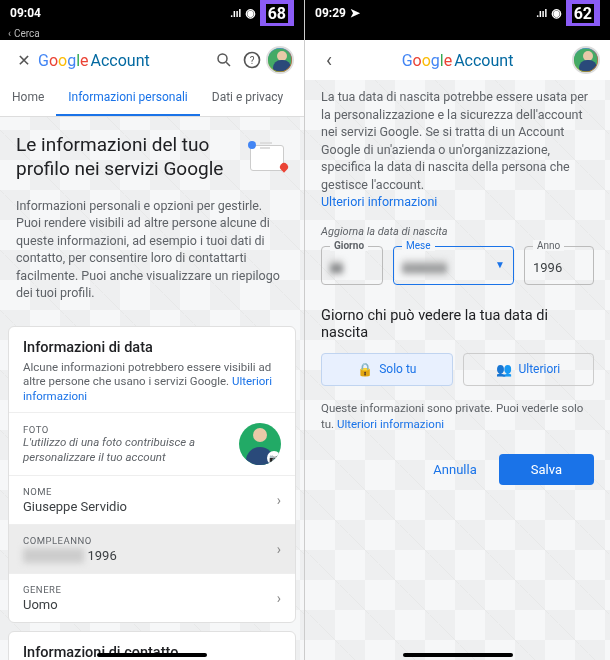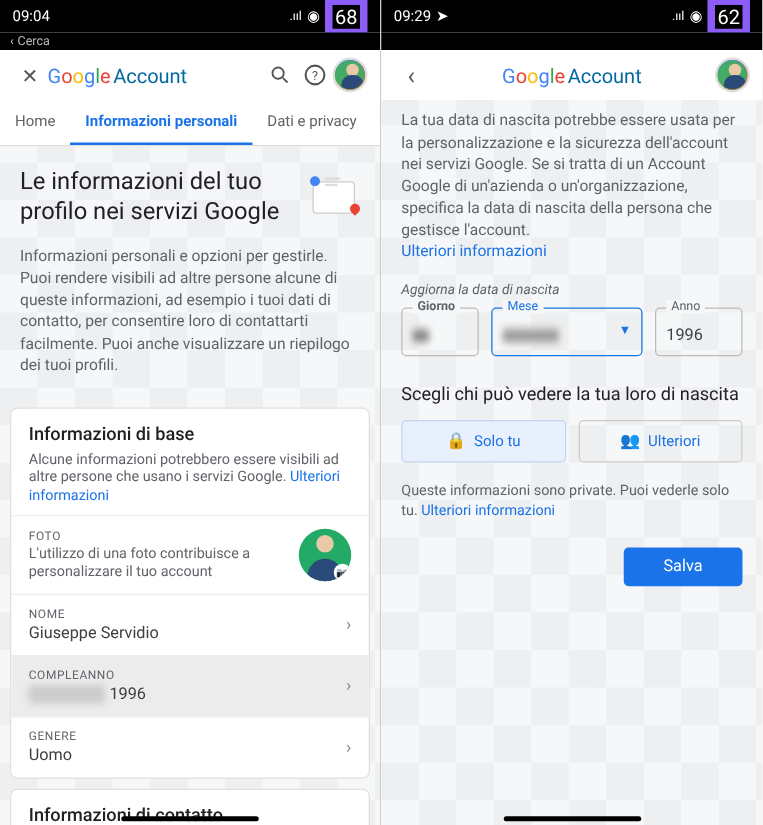--- a/index.html
+++ b/index.html
@@ -1,19 +1,19 @@
 <!DOCTYPE html>
 <html><head>
 <meta charset="utf-8">
 <style>
   * { box-sizing: border-box; margin: 0; padding: 0; font-family: -apple-system, Roboto, Arial, sans-serif; }
   body { width: 610px; height: 660px; display: flex; background: #e8e8e8; overflow: hidden; }
   .screen { width: 305px; height: 660px; background: #fff; display: flex; flex-direction: column; position: relative; }
   .screen.left { border-right: 1px solid #ccc; }
-  .statusbar { height: 26px; background: #000; color: #fff; display: flex; align-items: center; justify-content: space-between; padding: 0 10px; font-size: 12px; font-weight: 400; }
+  .statusbar { height: 26px; background: #000; color: #fff; display: flex; align-items: center; justify-content: space-between; padding: 0 10px; font-size: 12px; font-weight: 700; }
   .sb-left { display: flex; align-items: center; gap: 4px; }
   .sb-right { display: flex; align-items: center; gap: 4px; margin-left: 20px; }
   .battery { border: 6px solid #8b5cf6; border-radius: 2px; padding: 0 2px; font-size: 16px; }
   .backbar { height: 14px; background: #000; color: #bbb; font-size: 10px; padding: 0 8px; display:flex; align-items:center; gap:3px; }
   .content { flex: 1; background: #f6f7f8; overflow: hidden; position: relative; }
   .diamond-bg {
     background-image:
       linear-gradient(45deg, rgba(0,0,0,0.03) 25%, transparent 25%, transparent 75%, rgba(0,0,0,0.03) 75%),
       linear-gradient(45deg, rgba(0,0,0,0.03) 25%, transparent 25%, transparent 75%, rgba(0,0,0,0.03) 75%);
     background-size: 60px 60px;
@@ -24,21 +24,21 @@
   .iconbtn { width: 28px; height: 28px; display:flex; align-items:center; justify-content:center; color:#555; }
   .logo { display:flex; align-items:center; gap:0; font-size:16px; }
   .logo .g1{color:#4285F4}.logo .g2{color:#EA4335}.logo .g3{color:#FBBC05}.logo .g4{color:#4285F4}.logo .g5{color:#34A853}.logo .g6{color:#EA4335}
   .logo .acct{color:#0369a1; margin-left:2px;}
   .avatar { width:28px; height:28px; border-radius:50%; background: linear-gradient(#4a6, #4a6); border:2px solid #ddd; position:relative; overflow:hidden; }
   .avatar .ring { position:absolute; inset:-2px; border:2px solid transparent; border-radius:50%; background: conic-gradient(#4285F4,#EA4335,#FBBC05,#34A853,#4285F4); -webkit-mask: radial-gradient(circle, transparent 11px, #000 12px); }
   .avatar .head{position:absolute;top:3px;left:9px;width:10px;height:10px;background:#e8c9a8;border-radius:50%;}
   .avatar .body{position:absolute;bottom:0;left:5px;width:18px;height:12px;background:#2a4a7a;border-radius:8px 8px 0 0;}
   .tabs { display:flex; border-bottom:1px solid #ddd; background:#fff; font-size:12px; }
   .tab { padding:10px 12px; color:#5f6368; }
-  .tab.active { color:#1a73e8; border-bottom:2px solid #1a73e8; font-weight:700; }
+  .tab.active { color:#1a73e8; border-bottom:2px solid #1a73e8; font-weight:400; }
   .hero { padding: 16px; display:flex; align-items:flex-start; gap:8px; }
   .hero h1 { font-size:19px; font-weight:400; color:#202124; line-height:1.25; flex:1; }
   .hero-illust { width:50px; height:40px; position:relative; }
   .hero-illust .card{position:absolute;top:4px;left:4px;width:34px;height:26px;background:#fff;border:1px solid #ccc;border-radius:3px;}
   .hero-illust .dot{position:absolute;top:8px;left:10px;width:8px;height:8px;background:#4285F4;border-radius:50%;}
   .hero-illust .line1{position:absolute;top:9px;left:22px;width:12px;height:2px;background:#ddd;}
   .hero-illust .line2{position:absolute;top:14px;left:22px;width:10px;height:2px;background:#ddd;}
   .hero-illust .pin{position:absolute;bottom:2px;right:0;width:8px;height:8px;background:#EA4335;border-radius:50% 50% 50% 0;transform:rotate(-45deg);}
   .para { padding: 0 16px 16px; font-size:12.5px; color:#5f6368; line-height:1.4; }
   .card { background:#fff; margin:8px; border:1px solid #e0e0e0; border-radius:6px; overflow:hidden; }
@@ -46,21 +46,21 @@
   .card-head h2 { font-size:14.5px; font-weight:500; color:#202124; margin-bottom:4px; }
   .card-head p { font-size:11.5px; color:#5f6368; line-height:1.3; }
   .link { color:#1a73e8; }
   .row { border-top:1px solid #eee; padding:10px 14px; display:flex; align-items:center; position:relative; }
   .row .meta { flex:1; }
   .row .label { font-size:9.5px; color:#5f6368; letter-spacing:.5px; }
   .row .value { font-size:13px; color:#3c4043; margin-top:2px; }
   .row .chev { color:#888; font-size:14px; }
   .row.highlight { background:#ececec; }
   .photo-row { display:flex; align-items:center; gap:10px; }
-  .photo-row .desc { flex:1; font-size:11.5px; color:#5f6368; line-height:1.3; }
+  .photo-row .desc { flex:1; font-size:11.5px; color:#5f6368; line-height:1.3;font-style:italic; }
   .photo-avatar { width:42px; height:42px; border-radius:50%; background:#2a6; position:relative; overflow:hidden; }
   .photo-avatar .head{position:absolute;top:5px;left:14px;width:14px;height:14px;background:#e8c9a8;border-radius:50%;}
   .photo-avatar .body{position:absolute;bottom:-2px;left:7px;width:28px;height:20px;background:#2a4a7a;border-radius:14px 14px 0 0;}
   .photo-avatar .cam{position:absolute;bottom:0;right:0;width:14px;height:14px;background:#fff;border-radius:50%;display:flex;align-items:center;justify-content:center;font-size:8px;color:#555;}
   .blur { filter: blur(3px); display:inline-block; background:#ccc; color:transparent; border-radius:2px; }
   .homebar { position:absolute; bottom:3px; left:50%; transform:translateX(-50%); width:110px; height:4px; background:#000; border-radius:2px; }
 
   
   .r-body { padding: 8px 16px; }
   .r-para { font-size:12.5px; color:#5f6368; line-height:1.4; }
@@ -147,21 +147,21 @@
           <div class="dot"></div>
           <div class="line1"></div>
           <div class="line2"></div>
           <div class="pin"></div>
       </div>
     </div>
     <p class="para">Informazioni personali e opzioni per gestirle. Puoi rendere visibili ad altre persone alcune di queste informazioni, ad esempio i tuoi dati di contatto, per consentire loro di contattarti facilmente. Puoi anche visualizzare un riepilogo dei tuoi profili.</p>
 
     <div class="card">
       <div class="card-head">
-        <h2>Informazioni di base</h2>
+        <h2>Informazioni di data</h2>
         <p>
           <span>Alcune informazioni potrebbero essere visibili ad altre persone che usano i servizi Google. </span><span class="link">Ulteriori informazioni</span>
         </p>
       </div>
       <div class="row">
         <div class="meta photo-row">
           <div>
             <div class="label">FOTO</div>
             <div class="desc">L'utilizzo di una foto contribuisce a personalizzare il tuo account</div>
           </div>
@@ -259,37 +259,38 @@
           <span class="flabel">Mese</span>
           <span class="fval blur">xxxxxxx</span>
           <span class="caret">▼</span>
         </div>
         <div class="field" style="flex:0 0 70px;">
           <span class="flabel">Anno</span>
           <span class="fval">1996</span>
         </div>
       </div>
 
-      <div class="section-title">Scegli chi può vedere la tua loro di nascita</div>
+      <div class="section-title">Giorno chi può vedere la tua data di nascita</div>
 
       <div class="choicerow">
         <div class="choice active">
           <span class="cicon">🔒</span>
           <span>Solo tu</span>
         </div>
         <div class="choice">
           <span class="cicon">👥</span>
           <span>Ulteriori</span>
         </div>
       </div>
 
       <p class="note">
         <span>Queste informazioni sono private. Puoi vederle solo tu. </span><span class="link">Ulteriori informazioni</span>
       </p>
 
       <div class="actions">
+        <div class="btn-text">Annulla</div>
         <div class="btn-fill">Salva</div>
       </div>
     </div>
 
     <div class="homebar"></div>
   </div>
 </div>
 
 </body></html>

